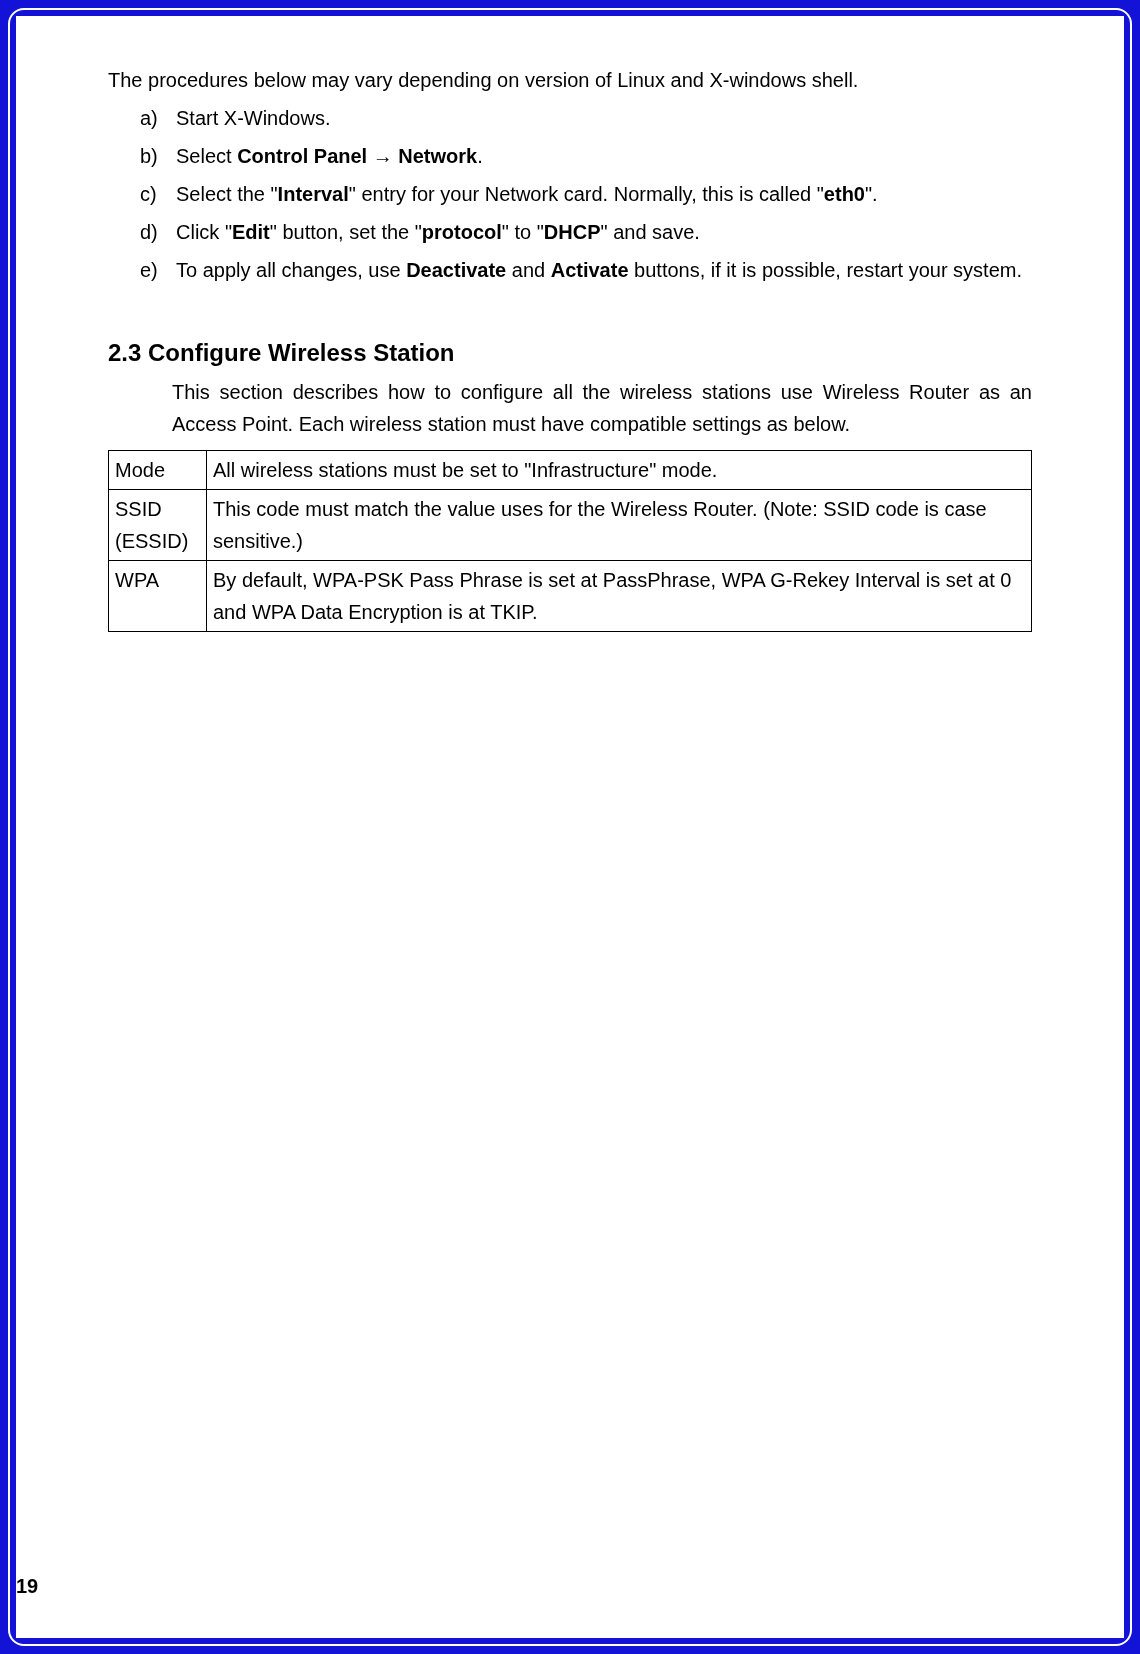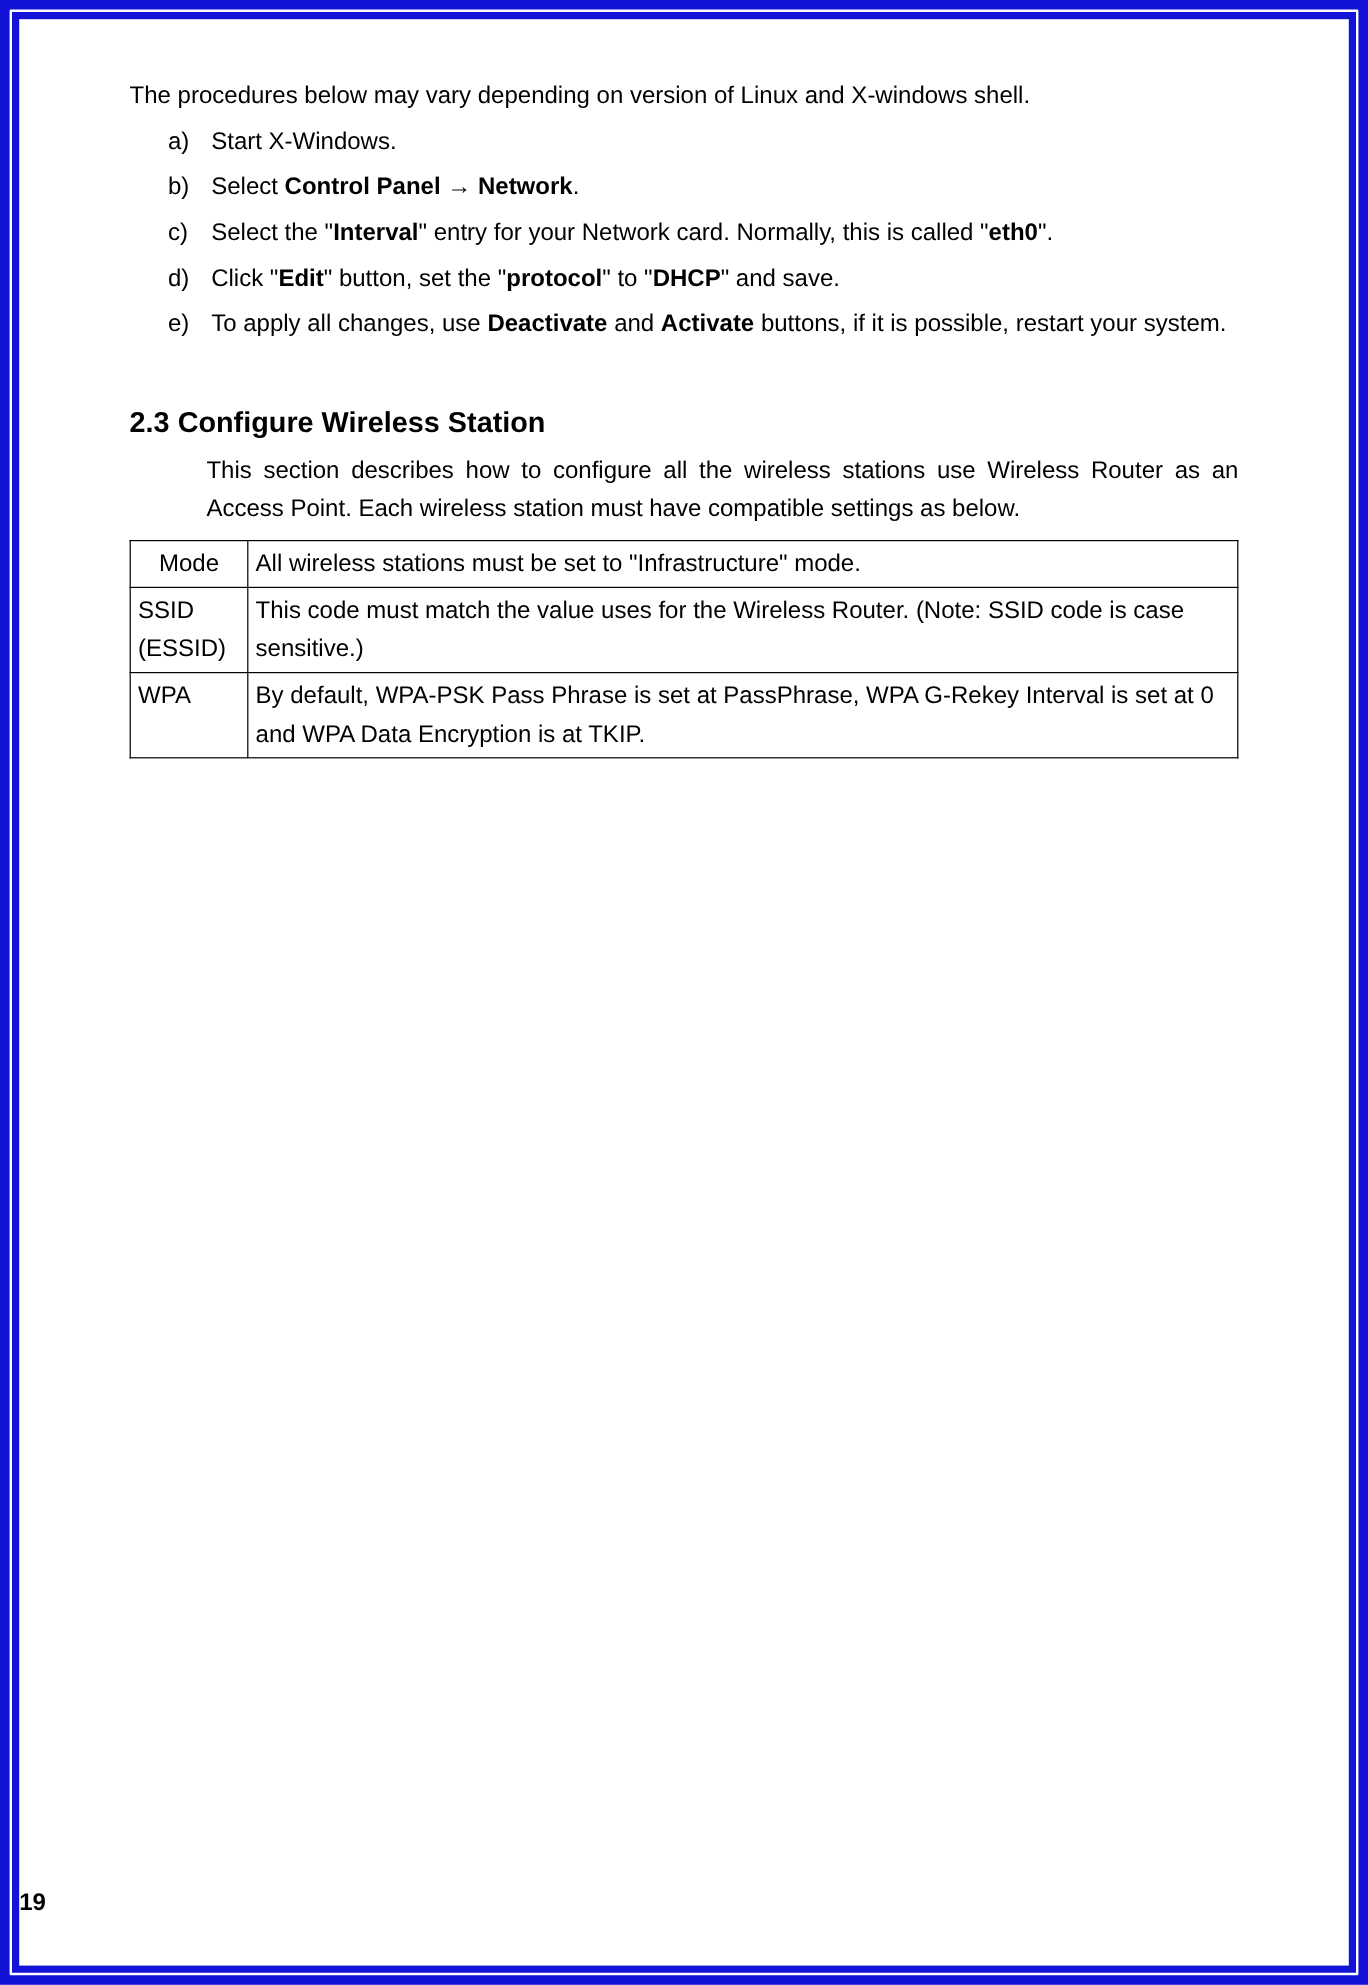--- a/index.html
+++ b/index.html
@@ -7,21 +7,21 @@
   body {
     font-family: Arial, Helvetica, sans-serif;
     background: #1313d8;
     position: relative;
   }
   .frame-outer {
     position: absolute;
     inset: 8px;
     background: #1313d8;
     border: 2px solid #fff;
-    border-radius: 1px;
+    border-radius: 16px;
     padding-left: 32px;
   }
   .frame-inner {
     position: absolute;
     inset: 6px;
     background: #fff;
     padding: 48px 92px 40px 92px;
   }
   .content {
     font-size: 20px;
@@ -99,21 +99,21 @@
           <span><span>To apply all changes, use </span><b>Deactivate</b><span> and </span><b>Activate</b><span> buttons, if it is possible, restart your system.</span></span>
         </li>
       </ul>
 
       <h2 class="section-heading">2.3 Configure Wireless Station</h2>
       <p class="section-desc">This section describes how to configure all the wireless stations use Wireless Router as an Access Point.    Each wireless station must have compatible settings as below.</p>
 
       <table class="cfg">
         <tbody>
             <tr>
-          <td class="k" style="text-align:center;">Mode</td>
+          <td class="k" style="text-align:left;">Mode</td>
           <td>All wireless stations must be set to "Infrastructure" mode.</td>
         </tr>
         <tr>
           <td class="k">
             <span>SSID</span><br>
             <span>(ESSID)</span>
           </td>
           <td>This code must match the value uses for the Wireless Router.    (Note: SSID code is case sensitive.)</td>
         </tr>
         <tr>

